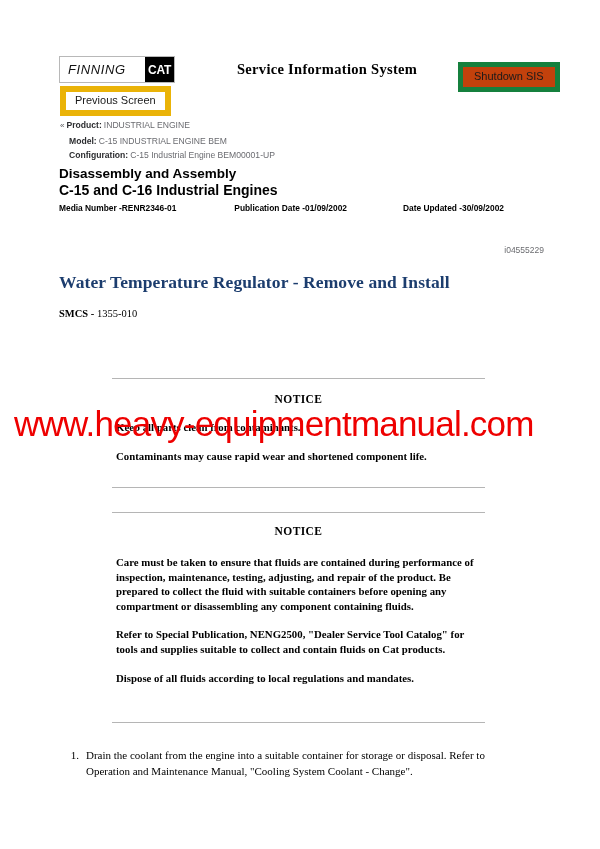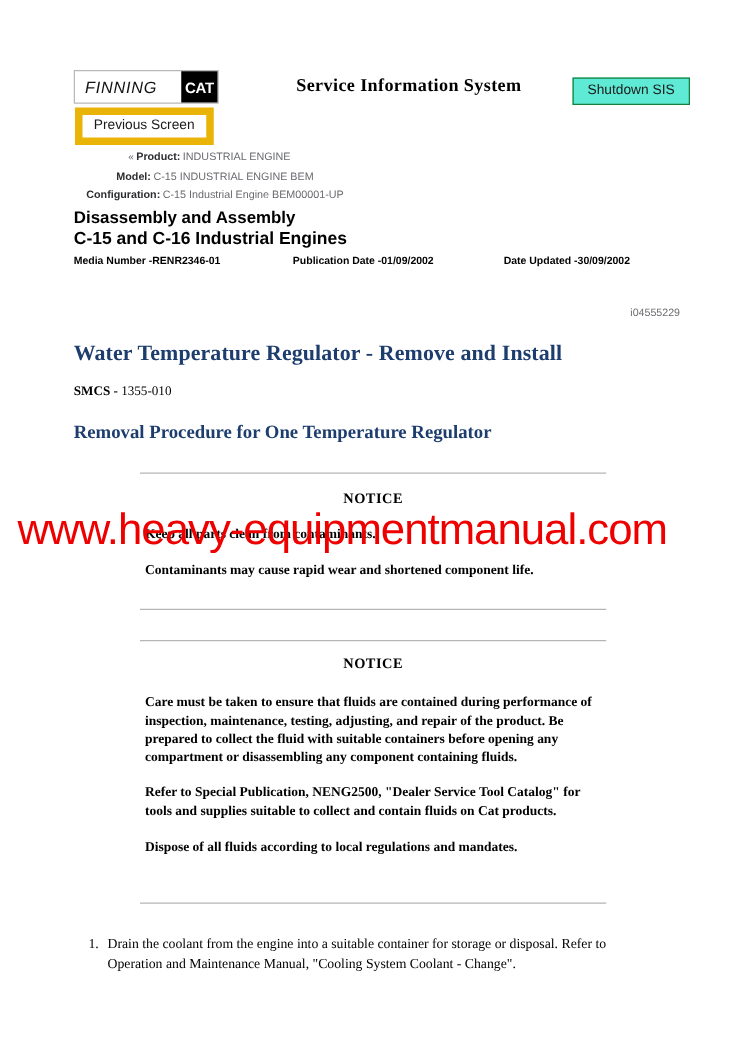--- a/index.html
+++ b/index.html
@@ -88,39 +88,39 @@
     font-weight: bold;
     font-size: 14.5px;
     letter-spacing: 0.3px;
     color: #000000;
   }
   .shutdown-btn {
     position: absolute;
     left: 458px;
     top: 62px;
     padding: 3px 11px 4px 11px;
-    border: 1px solid #15803d;
-    background: #5eead4;
+    border: 5px solid #15803d;
+    background: #c2410c;
     font-family: "Liberation Sans", sans-serif;
     font-size: 11px;
     color: #1a1a1a;
     line-height: 13px;
   }
 
   
   .breadcrumb {
     position: absolute;
     left: 60px;
     top: 118px;
     font-family: "Liberation Sans", sans-serif;
     font-size: 8.6px;
     color: #55565a;
     line-height: 14.6px;
   }
-  .bc-row { white-space: nowrap; text-align: center; }
+  .bc-row { white-space: nowrap; }
   .bc-arrow {
     color: #55565a;
     font-size: 8px;
     margin-right: 2px;
   }
   .bc-label {
     font-weight: bold;
     color: #2c2d30;
   }
   .bc-value {
@@ -314,21 +314,20 @@
 
   <div class="doc-id">i04555229</div>
 
   <div class="h-main">Water Temperature Regulator - Remove and Install</div>
 
   <div class="smcs-line">
     <span class="smcs-label">SMCS -</span>
     <span>1355-010</span>
   </div>
 
-  <div class="h-sub">Removal Procedure for One Temperature Regulator</div>
 
   <div class="rule" style="top:378px;"></div>
   <div class="notice-heading" style="top:393px;">NOTICE</div>
   <div class="notice-body" style="top:420px;">
     <p>Keep all parts clean from contaminants.</p>
     <p>Contaminants may cause rapid wear and shortened component life.</p>
   </div>
   <div class="rule" style="top:487px;"></div>
 
   <div class="rule" style="top:512px;"></div>

